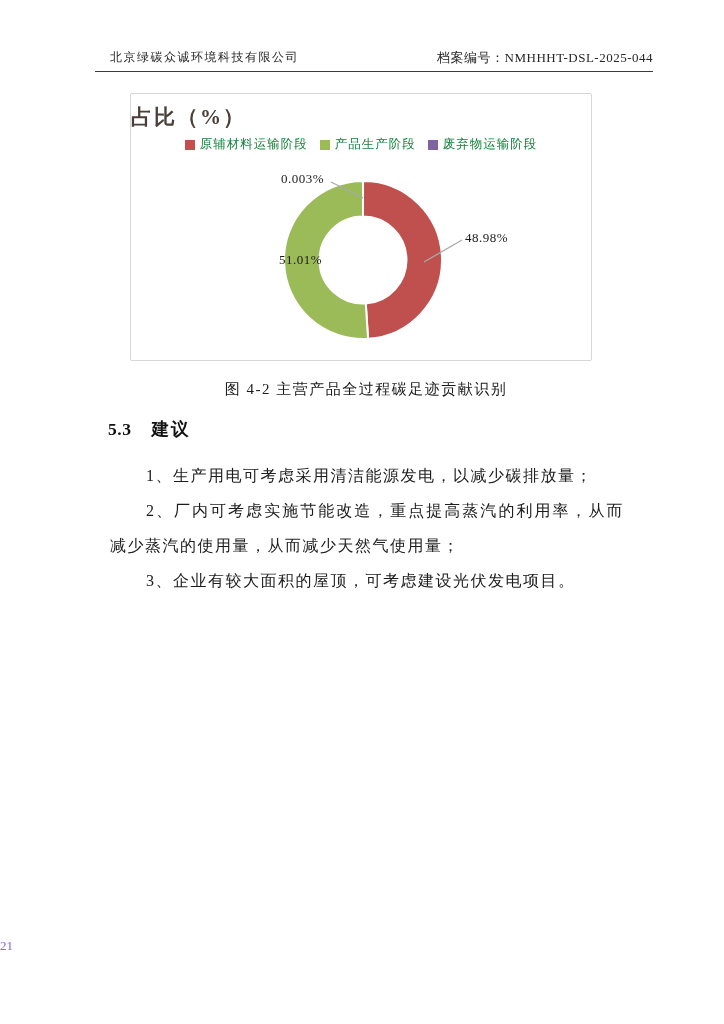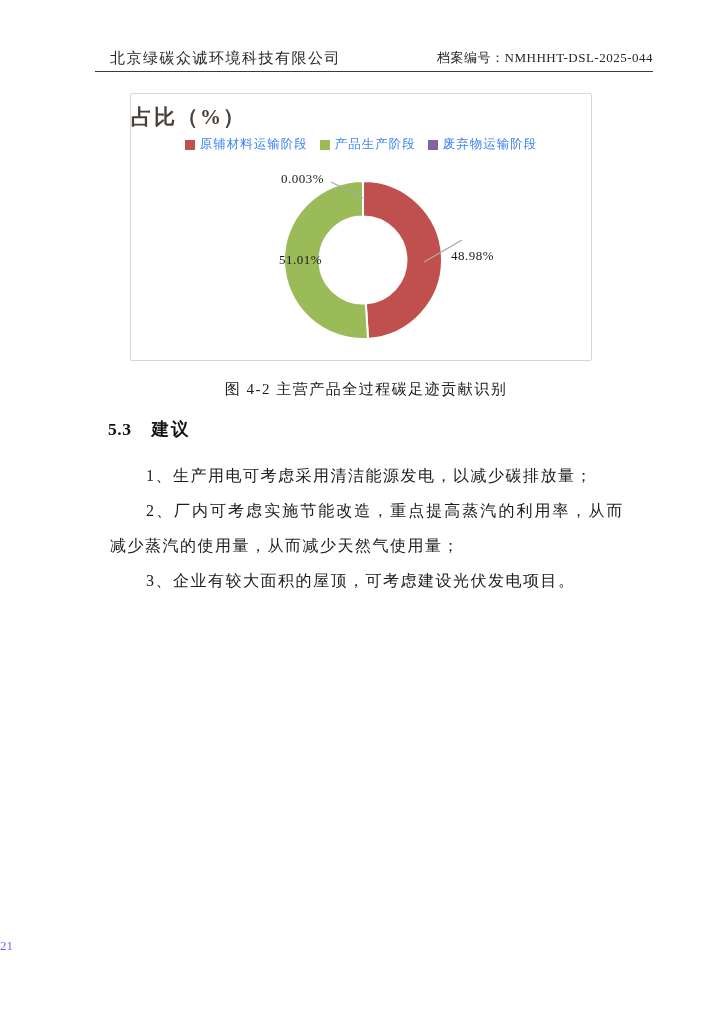--- a/index.html
+++ b/index.html
@@ -2,42 +2,42 @@
 <html><head>
 <meta charset="utf-8">
 <style>
   html,body{margin:0;padding:0;}
   body{
     width:724px;height:1024px;position:relative;background:#ffffff;
     font-family:"Liberation Serif","DejaVu Serif",serif;color:#1f1f1f;
     overflow:hidden;
   }
   
-  .hdr-left{position:absolute;left:110px;top:49px;font-size:15px;letter-spacing:1.5px;color:#262626;}
+  .hdr-left{position:absolute;left:110px;top:49px;font-size:12px;letter-spacing:1.5px;color:#262626;}
   .hdr-right{position:absolute;right:71px;top:49px;font-size:13px;letter-spacing:.5px;color:#262626;}
   .hdr-rule{position:absolute;left:95px;top:71px;width:558px;height:1.4px;background:#3a3a3a;}
   
   .chart-box{
     position:absolute;left:130px;top:93px;width:462px;height:268px;
     border:1px solid #d6d6d6;border-radius:2px;background:#ffffff;box-sizing:border-box;
   }
   .chart-title{
     position:absolute;left:0;top:9px;width:100%;text-align:left;
     font-size:21px;font-weight:bold;letter-spacing:2px;color:#4a4039;
   }
   .legend{
     position:absolute;left:0;top:42px;width:100%;
     display:flex;justify-content:center;align-items:center;gap:12px;
   }
   .legend-item{display:flex;align-items:center;gap:5px;}
   .legend-sq{width:10px;height:10px;display:inline-block;}
-  .legend-label{font-size:12.5px;color:#3b82f6;letter-spacing:1px;}
+  .legend-label{font-size:12.5px;color:#15803d;letter-spacing:1px;}
   .donut-svg{position:absolute;left:0;top:0;width:462px;height:268px;}
   .pie-label{position:absolute;font-size:13px;color:#1a1a1a;letter-spacing:.5px;}
-  .lbl-a{left:320px;top:136px;margin-top:18px;}   
+  .lbl-a{left:334px;top:136px;}   
   .lbl-b{left:148px;top:158px;}   
   .lbl-c{left:150px;top:77px;}    
   
   .fig-caption{
     position:absolute;left:4px;top:380px;width:100%;text-align:center;
     font-size:15px;letter-spacing:1.5px;color:#1a1a1a;
   }
   .sec-heading{
     position:absolute;left:108px;top:417px;font-size:17.5px;font-weight:bold;color:#111;
   }

